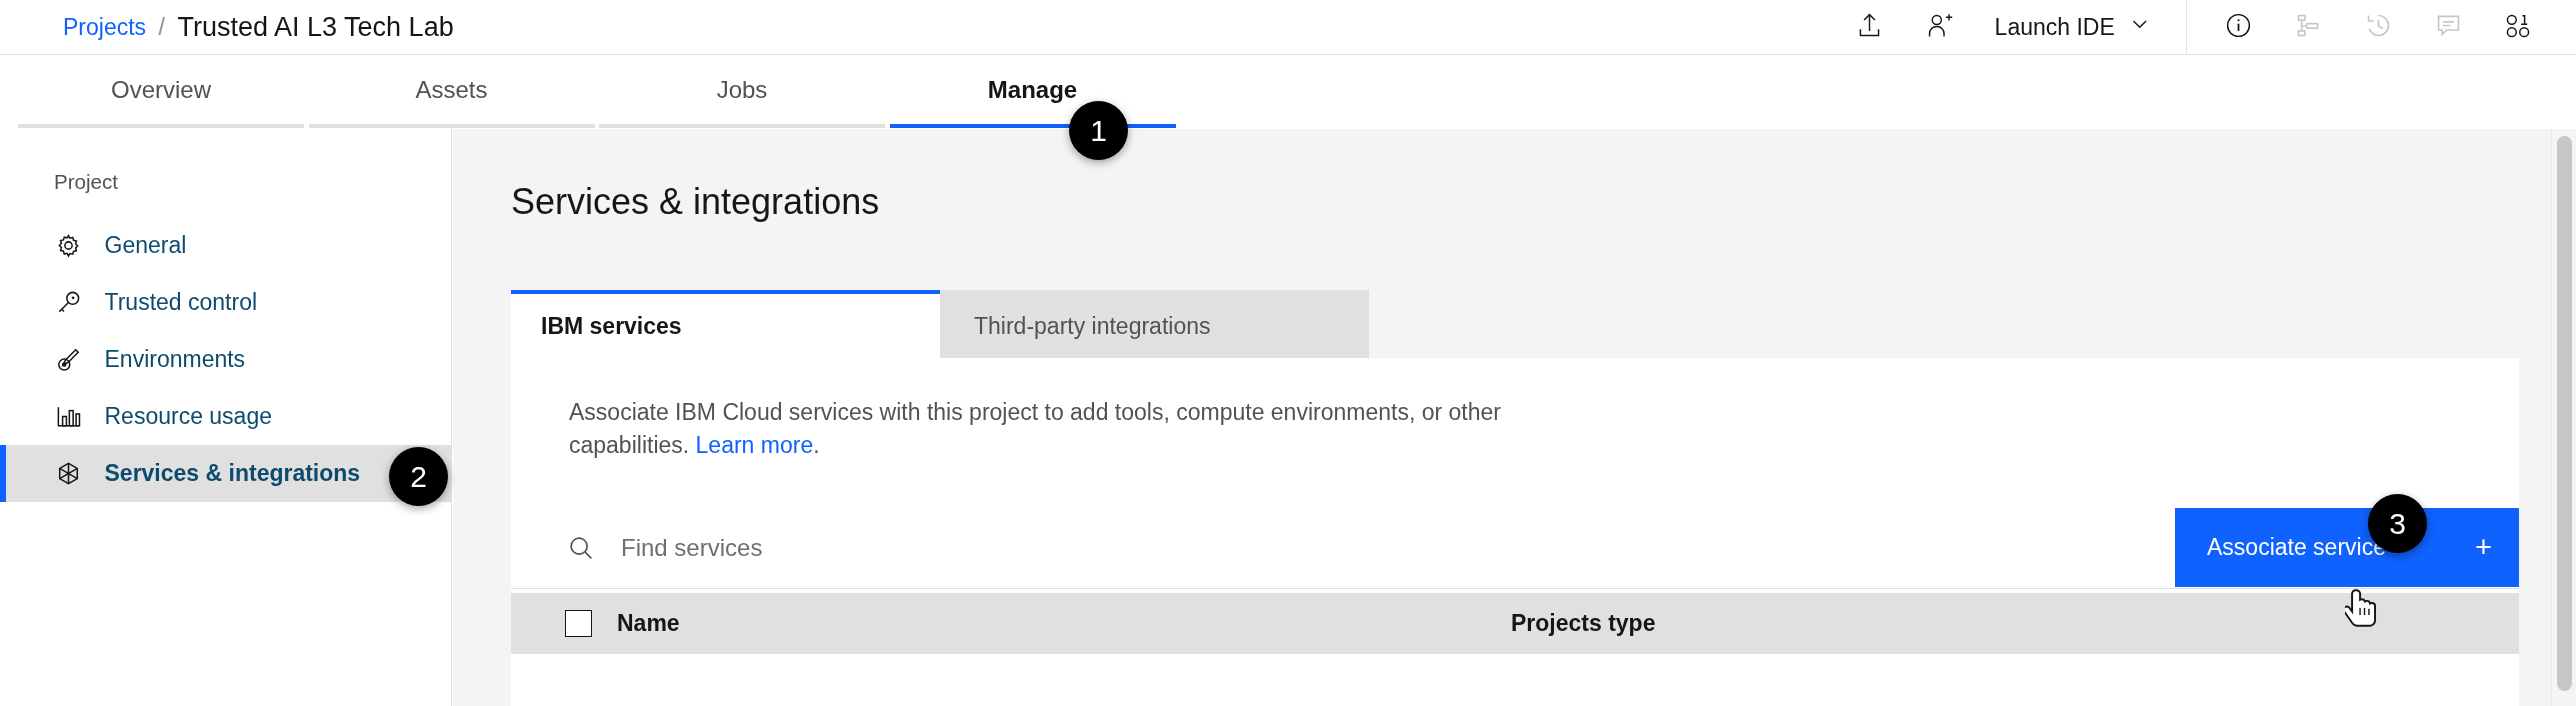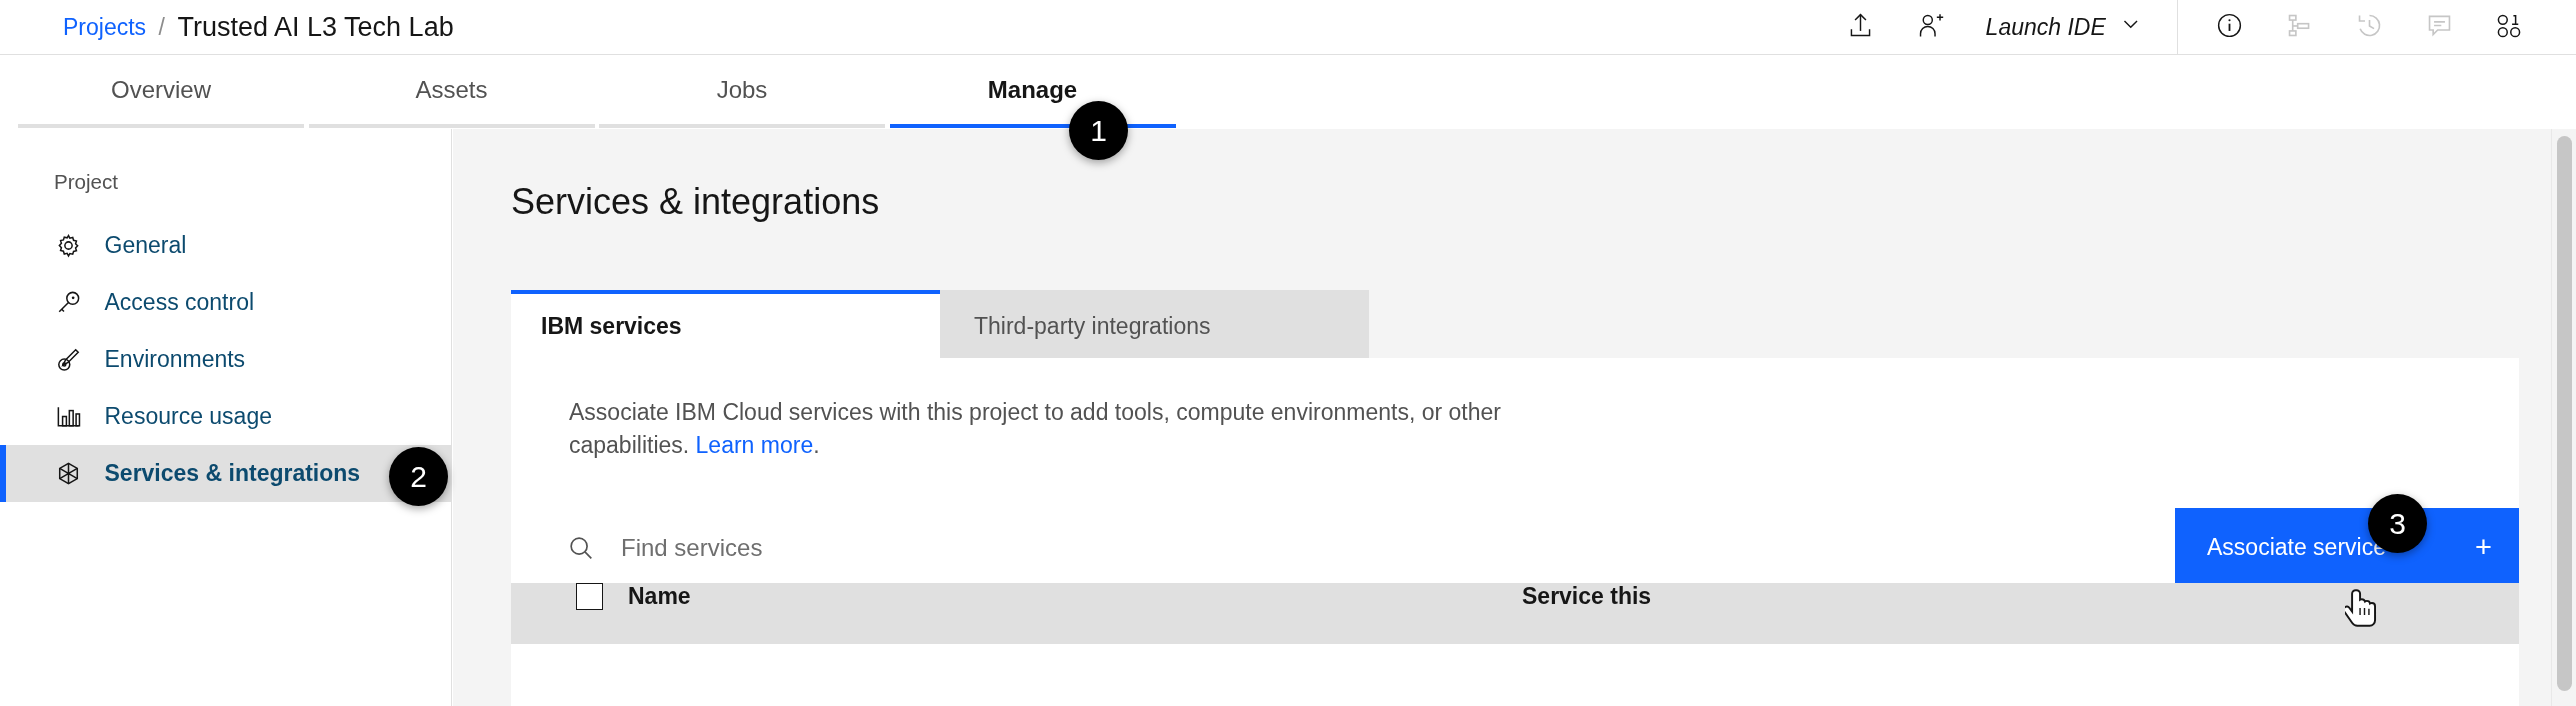--- a/index.html
+++ b/index.html
@@ -47,22 +47,21 @@
     margin: 0 12.5px;
     font-size: 23px;
   }
   .bc-current { color: #161616; font-size: 27px; }
 
   .header-right {
     margin-left: auto;
     display: flex;
     align-items: center;
     height: 55px;
-    padding-right: 32px;
-    font-style: italic;
+    padding-right: 23px;
   }
   .hdr-btn {
     display: flex;
     align-items: center;
     justify-content: center;
     height: 55px;
     width: 70px;
     cursor: pointer;
   }
   .launch-ide {
@@ -260,26 +259,26 @@
     justify-content: space-between;
     padding: 0 27px 0 32px;
     font-size: 23px;
     cursor: pointer;
     white-space: nowrap;
   }
   .plus-icon { font-size: 29px; line-height: 1; }
 
   .table-head {
     position: absolute;
-    top: 225px; left: 0;
+    top: 235px; left: 0;
     width: 2008px;
     height: 61px;
     background: #e0e0e0;
     display: flex;
-    padding-left: 11px;
+    align-items: center;
   }
   .th-check {
     margin-left: 54px;
     width: 27px; height: 27px;
     border: 1.8px solid #161616;
     background: #ffffff;
     cursor: pointer;
     flex: 0 0 27px;
   }
   .th-name {
@@ -469,21 +468,21 @@
 
     <div class="side-item">
       <span class="side-icon">
         <svg width="27" height="27" viewBox="0 0 32 32" fill="none" stroke="#161616" stroke-width="1.8">
           <circle cx="21" cy="11" r="7"></circle>
           <circle cx="21.5" cy="10.5" r="1.6" fill="#161616" stroke="none"></circle>
           <path d="M16 16L5 27"></path>
           <path d="M8 24l2.6 2.6"></path>
         </svg>
       </span>
-      <span>Access control</span>
+      <span>Trusted control</span>
     </div>
 
     <div class="side-item">
       <span class="side-icon">
         <svg width="27" height="27" viewBox="0 0 32 32" fill="none" stroke="#161616" stroke-width="1.8">
           <path d="M24.5 4.5l3 3-12 12-6 3 3-6z"></path>
           <circle cx="11" cy="22" r="6.5"></circle>
           <circle cx="11" cy="22" r="1.8"></circle>
         </svg>
       </span>
@@ -543,21 +542,21 @@
       </div>
 
       <div class="associate-btn">
         <span>Associate service</span>
         <span class="plus-icon">+</span>
       </div>
 
       <div class="table-head">
         <div class="th-check"></div>
         <div class="th-name">Name</div>
-        <div class="th-type">Service this</div>
+        <div class="th-type">Projects type</div>
       </div>
 
     </div>
   </div>
 
   <div class="scrollbar-track">
     <div class="scrollbar-thumb"></div>
   </div>
 
   <div class="badge" id="badge-1">1</div>

